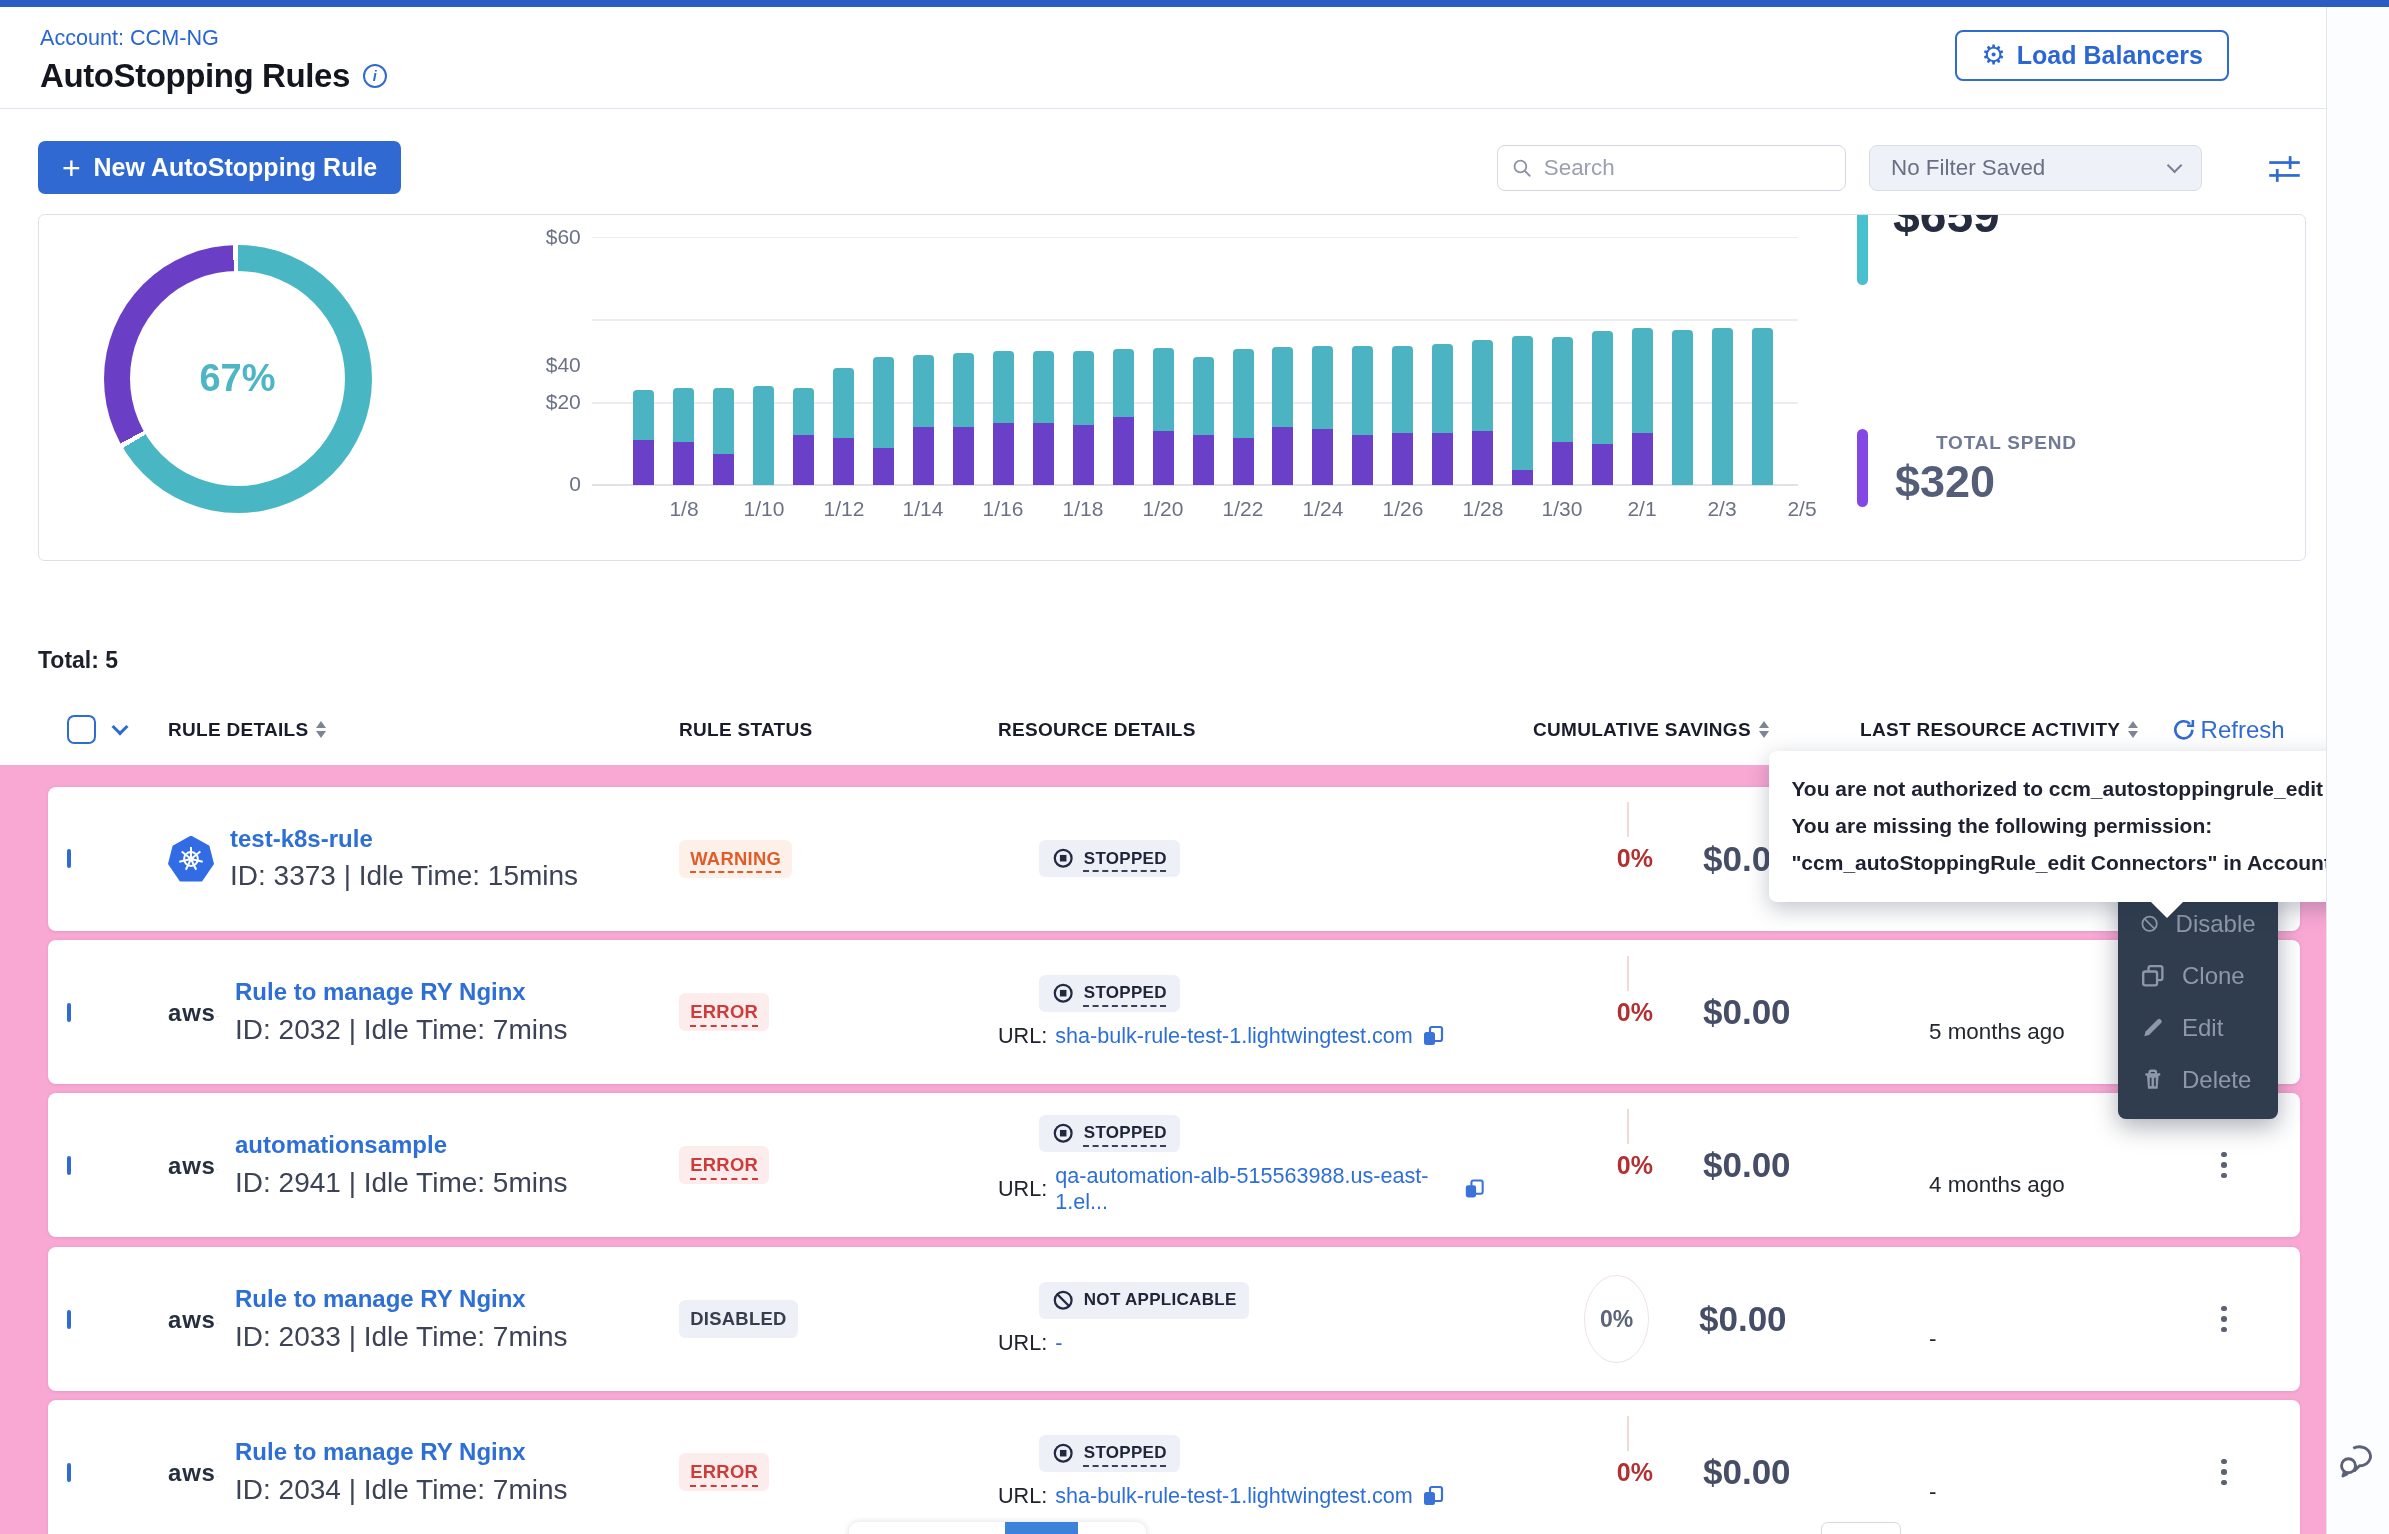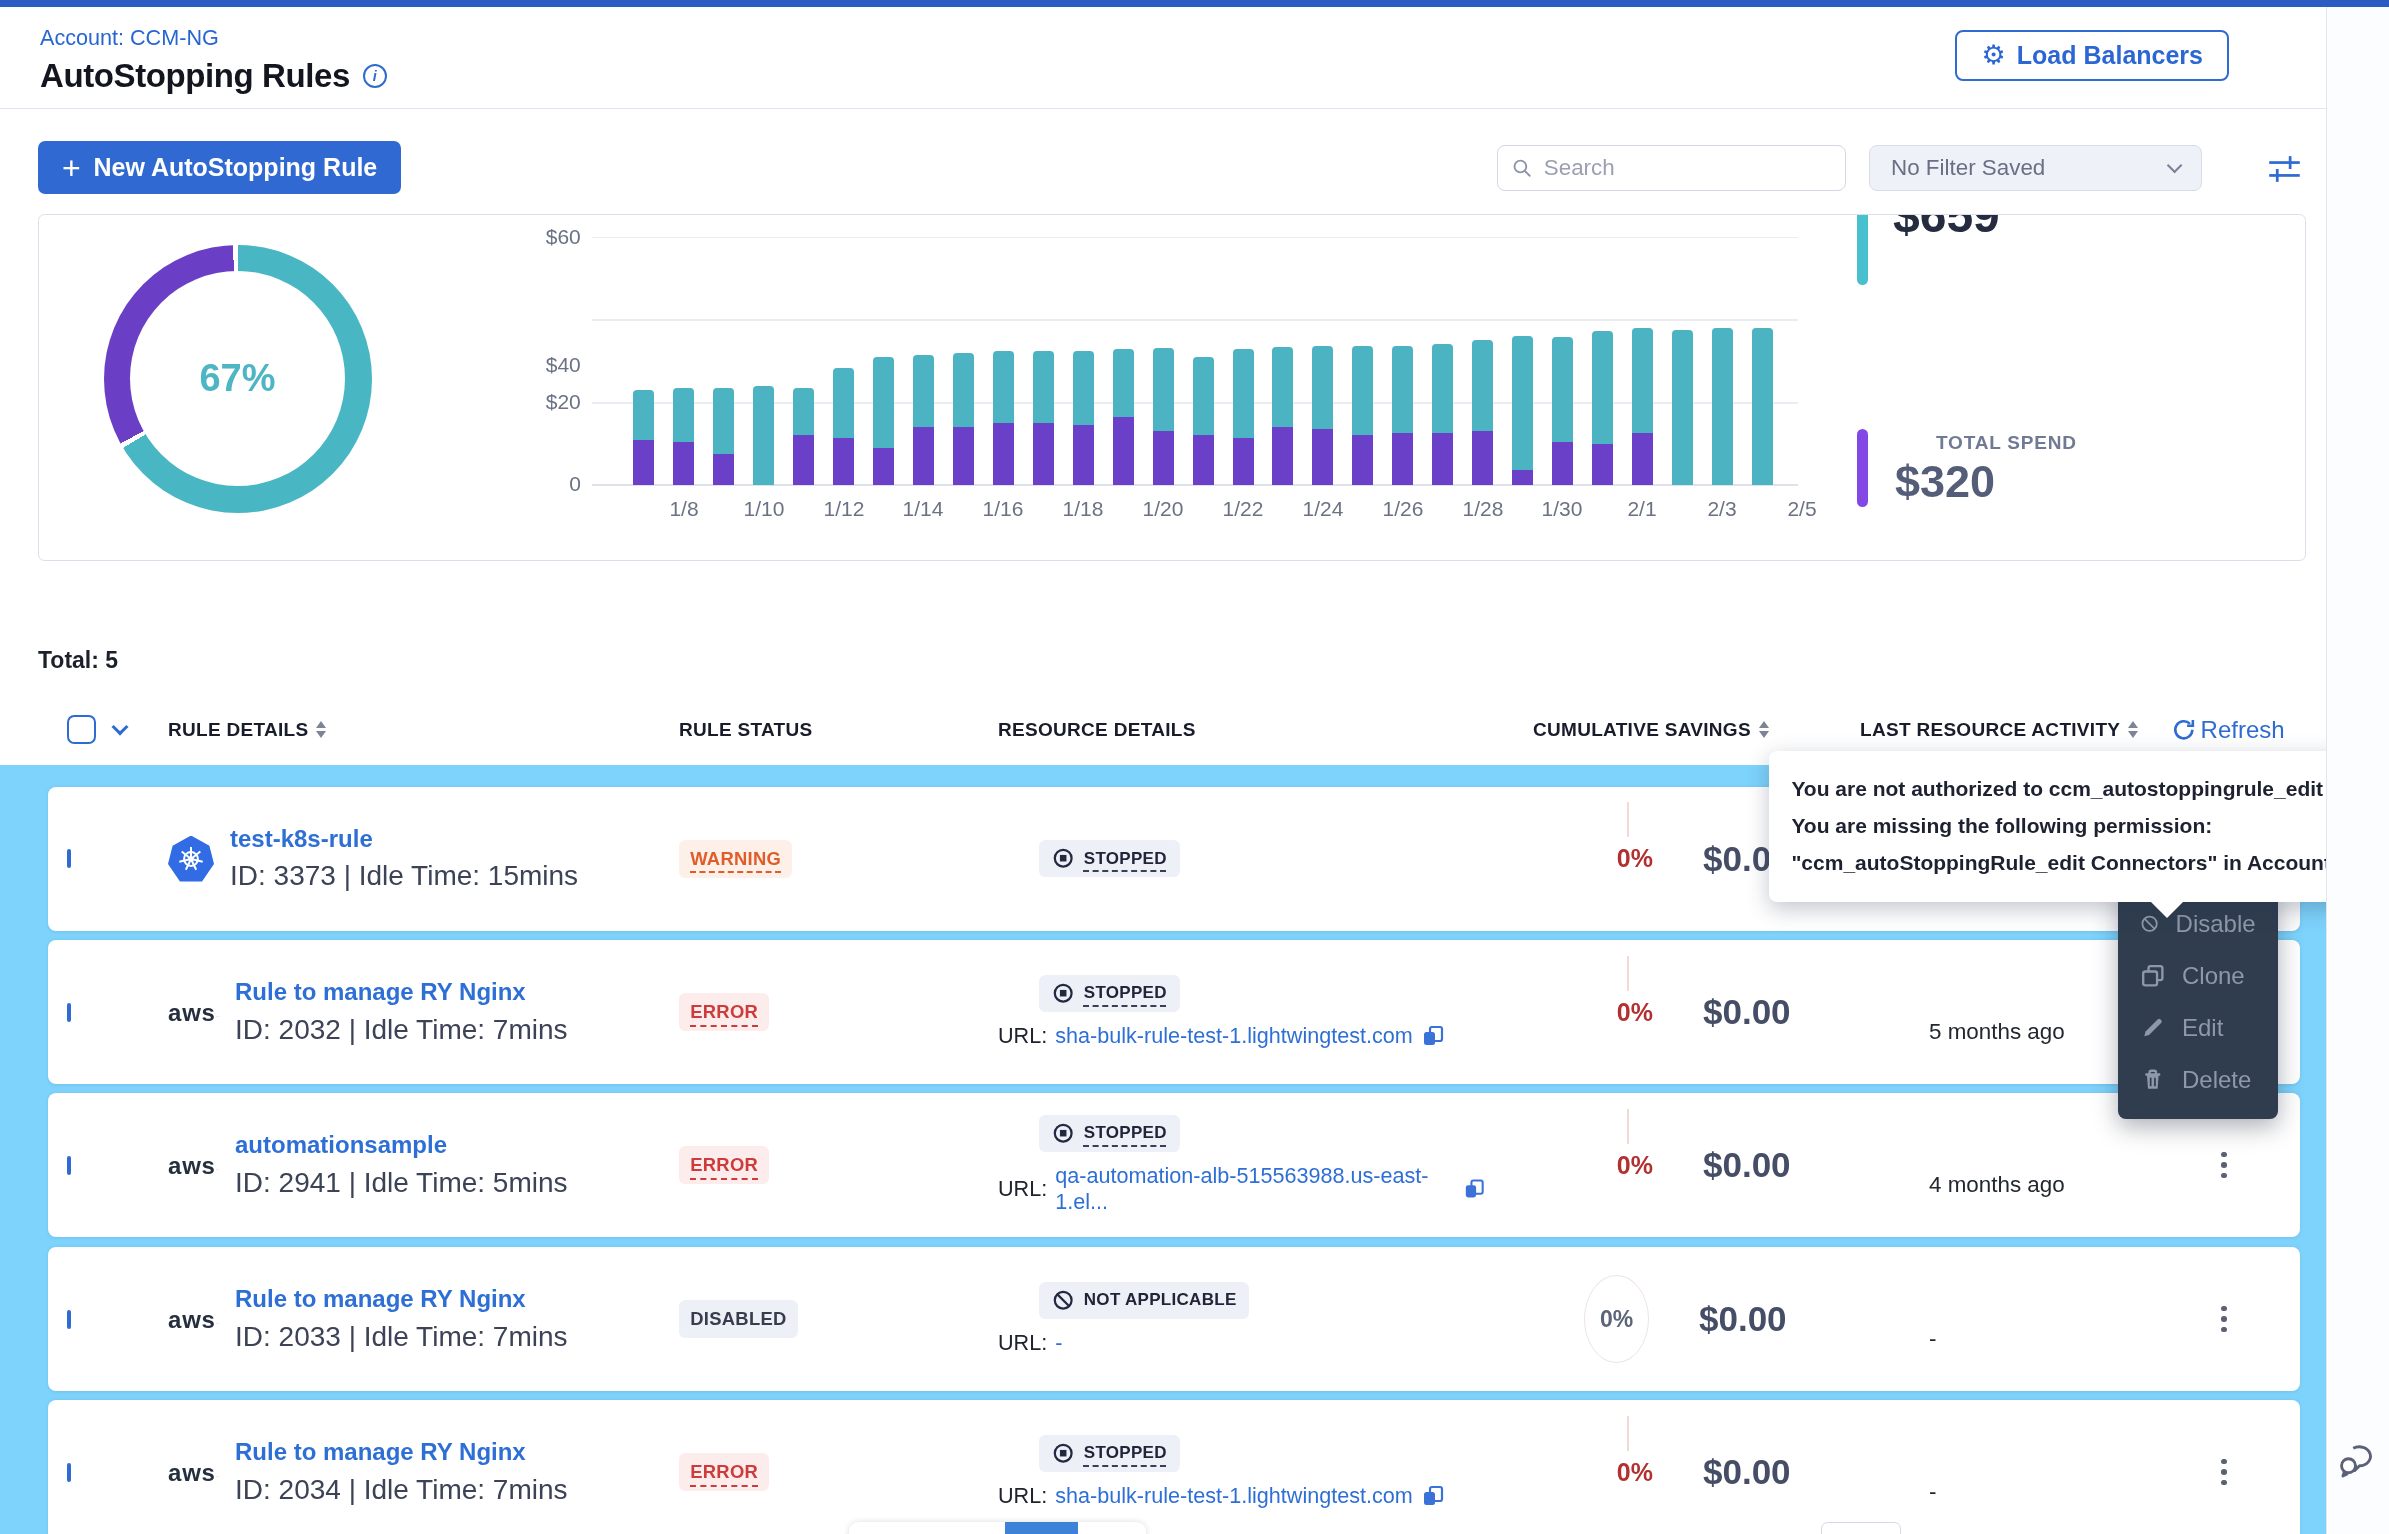--- a/index.html
+++ b/index.html
@@ -67,21 +67,21 @@
   .sort i { width:0; height:0; border-left:5.6px solid transparent; border-right:5.6px solid transparent; display:block; }
   .sort .up { border-bottom:7.2px solid #7c8496; }
   .sort .dn { border-top:7.2px solid #7c8496; }
   .refresh-link { display:flex; align-items:center; gap:4px; color:#2f6bd1; font-size:24px; cursor:pointer; }
 
   .checkbox { width:29px; height:29px; border:2.4px solid #2f6bd1; border-radius:7.2px; background:#fff; cursor:pointer; }
   .hdr-check { display:flex; align-items:center; gap:17.6px; padding-left:19px; }
   .chev-blue { width:12px; height:12px; border-right:3.2px solid #2f6bd1; border-bottom:3.2px solid #2f6bd1;
                transform:rotate(45deg); margin-top:-5.6px; }
 
-  .gray-bed { position:absolute; left:0; top:765px; width:2326px; height:770px; background:#7dd3fc; }
+  .gray-bed { position:absolute; left:0; top:765px; width:2326px; height:770px; background:#f9a8d4; }
   .rule-row { position:absolute; left:48px; width:2252px; height:144px; background:#fff; border-radius:8px;
               box-shadow:0 0.8px 3.2px rgba(30,40,80,.10); }
   .row-check { padding-left:19px; }
   .rd-cell { display:flex; align-items:center; gap:16px; }
   .rule-name { font-size:24px; font-weight:600; color:#2e6fd6; text-decoration:none; display:block; margin-bottom:7.2px; cursor:pointer; }
   .rule-meta { font-size:28px; color:#3c4356; }
   .k8s-icon { width:46px; height:46px; background:#326ce5; clip-path:polygon(50% 0%,90% 22%,100% 62%,74% 100%,26% 100%,0% 62%,10% 22%);
               display:flex; align-items:center; justify-content:center; }
   .aws-icon { display:flex; align-items:flex-end; width:51px; }
   .aws-word { font-size:24px; font-weight:bold; color:#252f3e; letter-spacing:0.8px; line-height:21px; }

